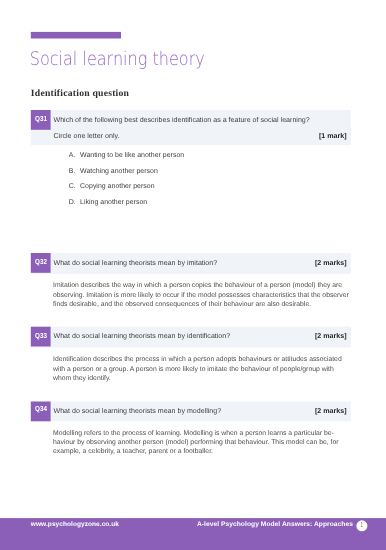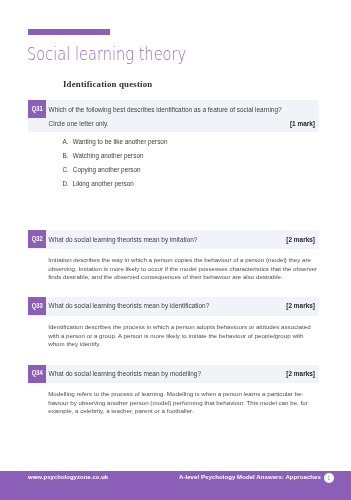--- a/index.html
+++ b/index.html
@@ -14,21 +14,21 @@
   .rule { position:absolute; left:28px; top:29px; width:82px; height:6px; background:#8B5FB8; }
 
   .title { position:absolute; left:27px; top:43.7px; font-size:17px; line-height:normal;
            font-family:"DejaVu Sans", sans-serif; font-weight:200;
            color:#9A67C6; letter-spacing:0px; white-space:nowrap;
            transform:scaleX(0.859); transform-origin:left top; }
 
   .section-head { position:absolute; left:28px; font-size:8.8px; line-height:8.8px;
                   letter-spacing:0.2px;
                   font-weight:700; color:#2f2f2f; font-family:"Liberation Serif", serif;
-                  white-space:nowrap;margin-left:35px; }
+                  white-space:nowrap; }
 
   .qbox { position:absolute; left:28px; width:291px; background:#F0F4F9; }
   .badge { position:absolute; left:0; top:0; width:18px; height:18px; background:#8B5FB8;
            display:flex; align-items:center; justify-content:center; }
   .badge > span { color:#fff; font-size:6.6px; line-height:6.6px; font-weight:700;
            letter-spacing:0.05px; display:block; transform:scaleX(0.87); }
   .qline { position:relative; height:13.5px; }
   .qtext { position:absolute; left:20.6px; top:0; height:13.5px; line-height:13.5px;
            font-size:6.45px; color:#3d3d3d; white-space:nowrap; }
   .marks { position:absolute; right:4px; top:0; height:13.5px; line-height:13.5px;

